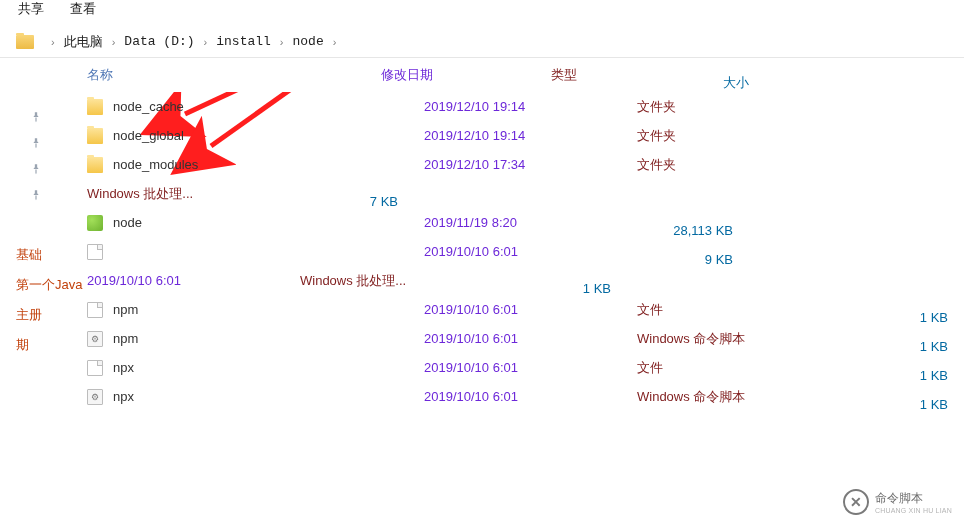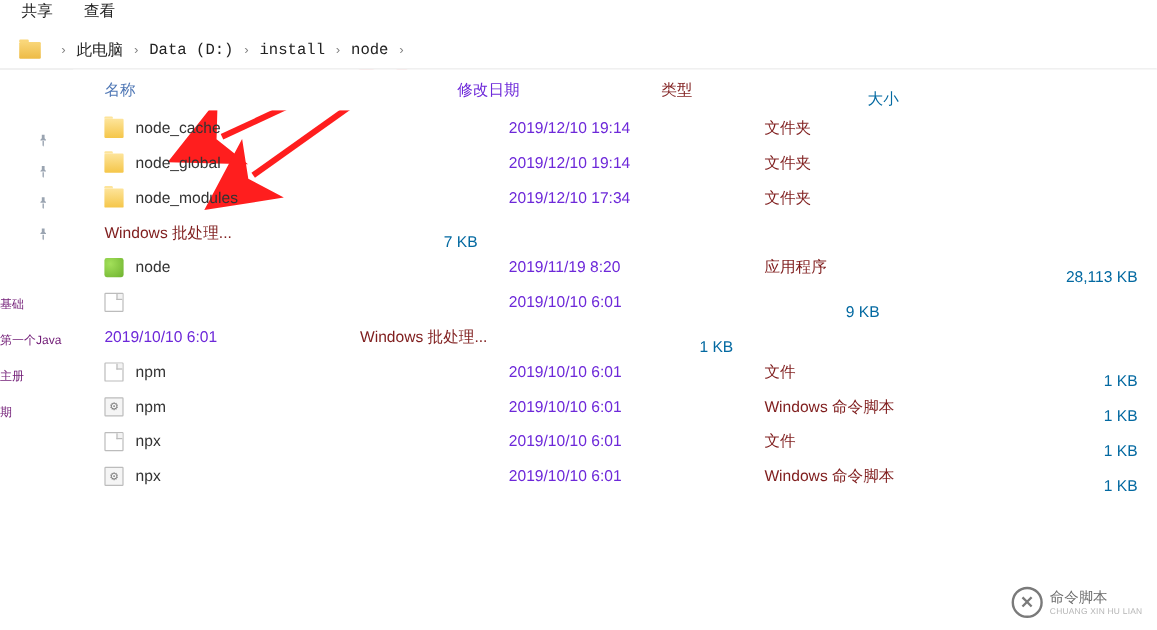--- a/index.html
+++ b/index.html
@@ -11,21 +11,21 @@
   .breadcrumb { height: 32px; border-bottom: 1px solid #e6e6e6; display: flex; align-items: center; padding-left: 16px; position: relative; z-index: 2; background: #fff; }
   .breadcrumb .fico { width: 18px; height: 14px; background: linear-gradient(#f9d679,#edbb45); border-radius: 1px; margin-right: 8px; position:relative; }
   .breadcrumb .fico::before { content:""; position:absolute; top:-2px; left:0; width:8px; height:2px; background:#f9d679; border-radius:1px 1px 0 0; }
   .breadcrumb .sep { color:#808080; padding: 0 9px; font-size: 11px; }
   .breadcrumb .seg { font-size: 13px; color:#222;font-family:Liberation Mono, monospace; }
 
   .main { display:flex; height: calc(100% - 58px); }
   .sidebar { width: 72px; border-right: none; padding-top: 46px; }
   .sidebar .pin { display:flex; justify-content:flex-end; padding: 6px 18px; color:#9aa4b1; }
   .sidebar .pin svg { width:14px; height:14px; }
-  .sidefrag { position:absolute; left:0; top:240px; font-size:10px; line-height:30px; color:#701a75; }
+  .sidefrag { position:absolute; left:16px; top:240px; font-size:13px; line-height:30px; color:#c2410c; }
   .sidefrag div { white-space:nowrap; }
 
   .files { flex:1; position:relative; }
   .hdr { display:flex; align-items:center; height:34px; padding-left: 26px; color:#4f77b5; font-size:13px; position:relative; z-index:2; background:#fff; }
   .hdr .col { position:relative; }
 
   .row { display:flex; align-items:center; height:29px; padding-left: 26px; position:relative; z-index:2;gap:43px; }
   .colname { width: 294px; display:flex; align-items:center; gap:10px; }
   .coldate { width: 170px; color:#6d28d9; }
   .coltype { width: 172px; color:#7f1d1d; }
@@ -132,21 +132,20 @@
         <div class="row">
           <div class="coltype">Windows 批处理...</div>
           <div class="colsize">7 KB</div>
         </div>
         <div class="row">
           <div class="colname">
             <span class="ico ico-node"></span>
             <span>node</span>
           </div>
           <div class="coldate">2019/11/19 8:20</div>
-          <div class="coltype">应用程序</div>
           <div class="colsize">28,113 KB</div>
         </div>
         <div class="row">
           <div class="colname">
             <span class="ico ico-file"></span>
           </div>
           <div class="coldate">2019/10/10 6:01</div>
           <div class="colsize">9 KB</div>
         </div>
         <div class="row">

